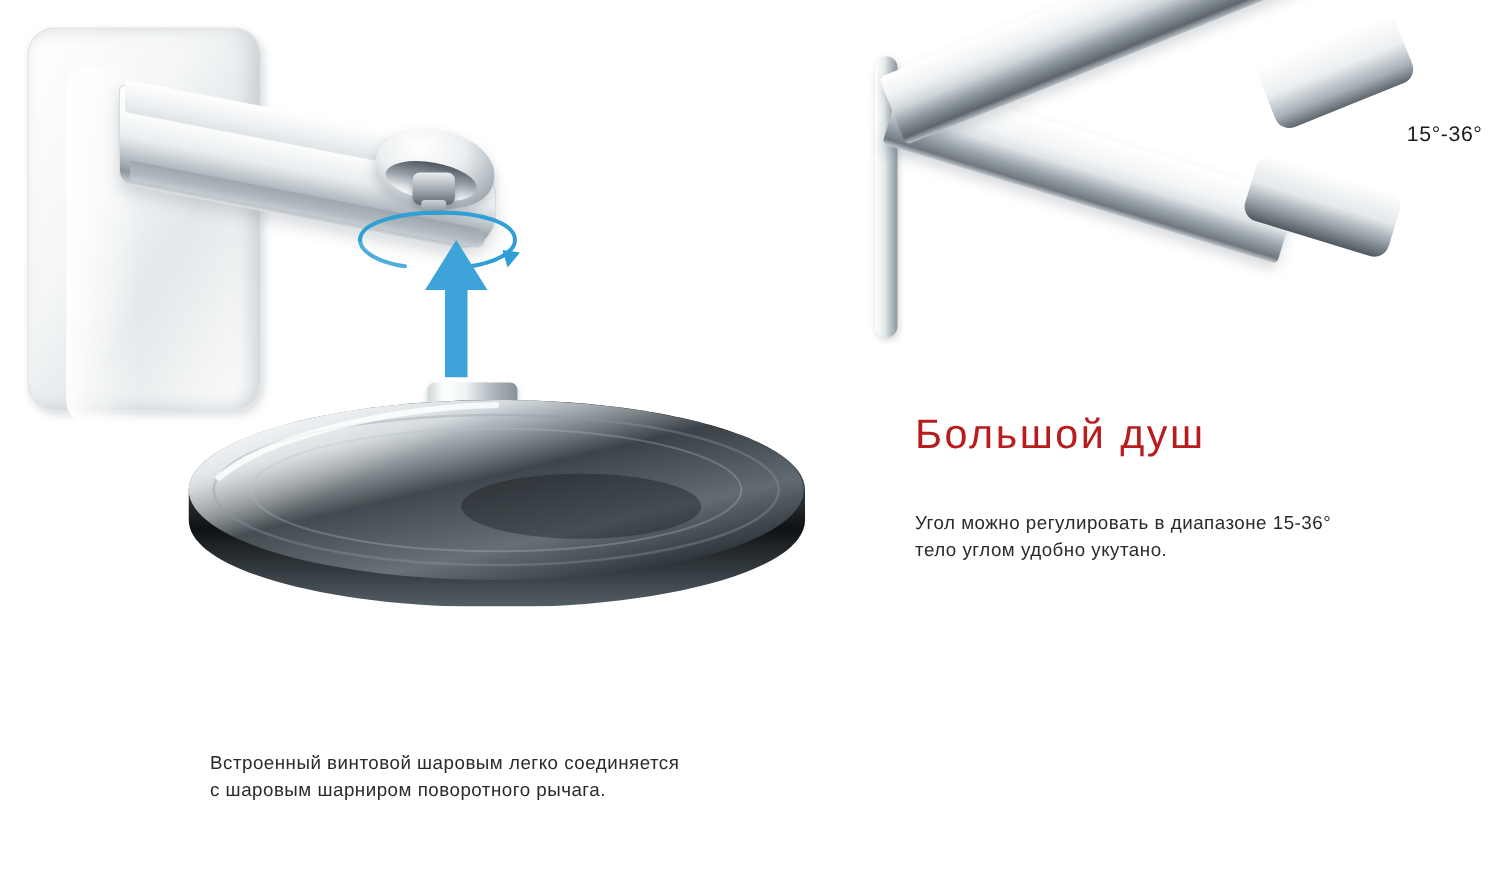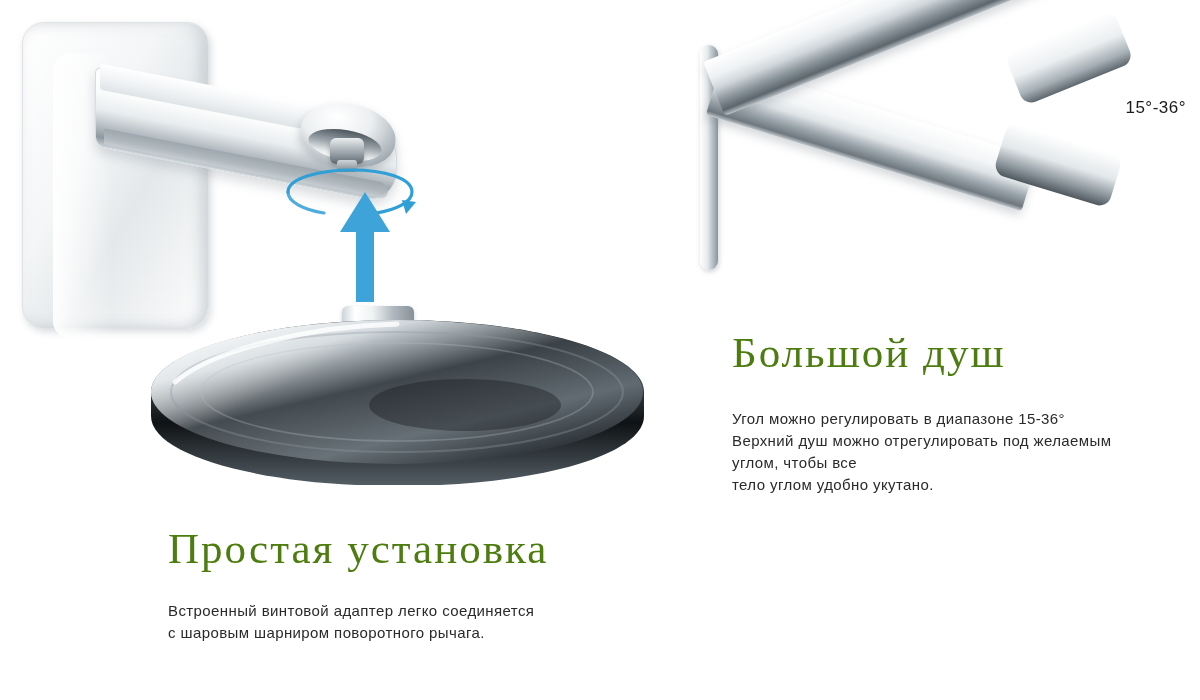--- a/index.html
+++ b/index.html
@@ -223,26 +223,25 @@
     top: 30px;
     width: 118px;
     height: 56px;
     border-radius: 12px;
     background: linear-gradient(180deg, #ffffff, #eceff1 45%, #a6b0b6 78%, #5e676d);
     transform: rotate(-22deg);
   }
 
   
   .heading {
-    font-size: 43px;
+    font-size: 33px;
     font-weight: 400;
     letter-spacing: 2px;
-    color: #4d7c0f;
+    color: #b91c1c;
     white-space: nowrap;
-    font-family: Liberation Serif, serif;
   }
   .body-text {
     font-size: 15px;
     line-height: 22px;
     color: #2a2a2a;
     letter-spacing: .4px;
   }
   .angle-label {
     position: absolute;
     right: 14px;
@@ -328,38 +327,36 @@
       </defs>
       <path d="M6,92 C6,52 118,20 253,20 C388,20 499,52 499,92 L499,116 C499,156 388,186 253,186 C118,186 6,156 6,116 Z" fill="url(#discSide)"></path>
       <ellipse cx="252" cy="92" rx="246" ry="72" fill="url(#discTop)"></ellipse>
       <ellipse cx="252" cy="92" rx="246" ry="72" fill="url(#discHi)"></ellipse>
       <ellipse cx="252" cy="92" rx="226" ry="60" fill="none" stroke="#8e9aa2" stroke-opacity="0.35" stroke-width="2"></ellipse>
       <ellipse cx="252" cy="92" rx="196" ry="49" fill="none" stroke="#b6c0c6" stroke-opacity="0.3" stroke-width="1.6"></ellipse>
       <ellipse cx="320" cy="105" rx="96" ry="26" fill="#0d1113" opacity="0.35"></ellipse>
       <path d="M30,82 C70,48 170,26 252,24" fill="none" stroke="#ffffff" stroke-opacity="0.8" stroke-width="5" stroke-linecap="round"></path>
     </svg>
 
-    <div class="heading left-heading">Простая  установка</div>
     <div class="body-text left-body">
-      <div>Встроенный  винтовой  адаптер  легко  соединяется</div>
+      <div>Встроенный  винтовой  шаровым  легко  соединяется</div>
       <div>с  шаровым  шарниром  поворотного  рычага.</div>
     </div>
   </div>
 
   <div class="right-panel">
 
     <div class="wall-bar"></div>
     <div class="ang-arm ang-arm-1"></div>
     <div class="ang-head-1"></div>
     <div class="ang-arm ang-arm-2"></div>
     <div class="ang-head-2"></div>
 
     <div class="angle-label">15°-36°</div>
 
     <div class="heading right-heading">Большой  душ</div>
     <div class="body-text right-body">
       <div>Угол  можно  регулировать  в  диапазоне  15-36°</div>
-      <div>Верхний  душ  можно  отрегулировать  под  желаемым  углом,  чтобы  все</div>
       <div>тело  углом  удобно  укутано.</div>
     </div>
   </div>
 
 </div>
 
 </body></html>

